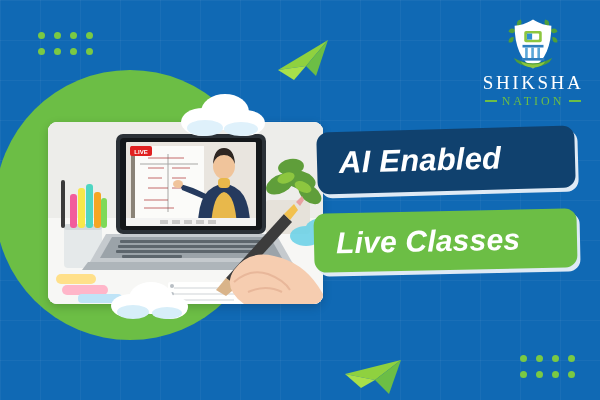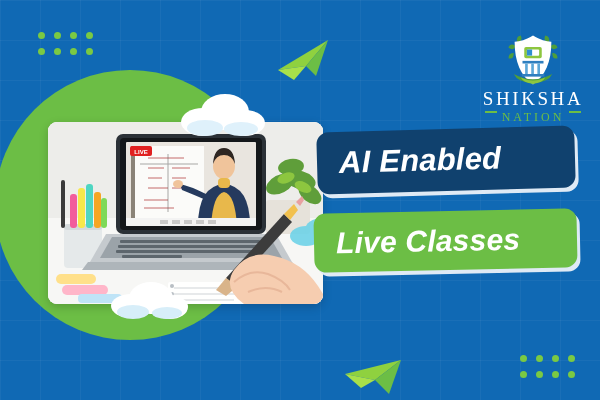--- a/index.html
+++ b/index.html
@@ -53,27 +53,27 @@
     padding-left:22px;font-size:31px;
   }
   .banner-live{
     left:314px;top:211px;width:241px;height:59px;
     background:#6cbe45;
     transform:rotate(-1.2deg);
     box-shadow:3px 4px 0 0 #dfeaf5;
     padding-left:22px;font-size:30px;
   }
   
-  .logo{position:absolute;left:478px;top:32px;width:110px;height:92px;text-align:center;}
+  .logo{position:absolute;left:478px;top:16px;width:110px;height:92px;text-align:center;}
   .logo-mark{width:56px;height:56px;margin:0 auto;display:block;}
   .logo-shiksha{
     color:#ffffff;font-family:"Liberation Serif", serif;
     font-size:19px;letter-spacing:2.6px;line-height:1;margin-top:1px;
   }
-  .logo-nation-row{display:flex;align-items:flex-start;justify-content:center;gap:5px;margin-top:3px;}
+  .logo-nation-row{display:flex;align-items:center;justify-content:center;gap:5px;margin-top:3px;}
   .logo-dash{width:12px;height:1.5px;background:#6cbe45;display:block;}
   .logo-nation{
     color:#6cbe45;font-family:"Liberation Serif", serif;
     font-size:12px;letter-spacing:3px;line-height:1;
   }
 </style>
 </head>
 <body>
 
 <div id="stage">

